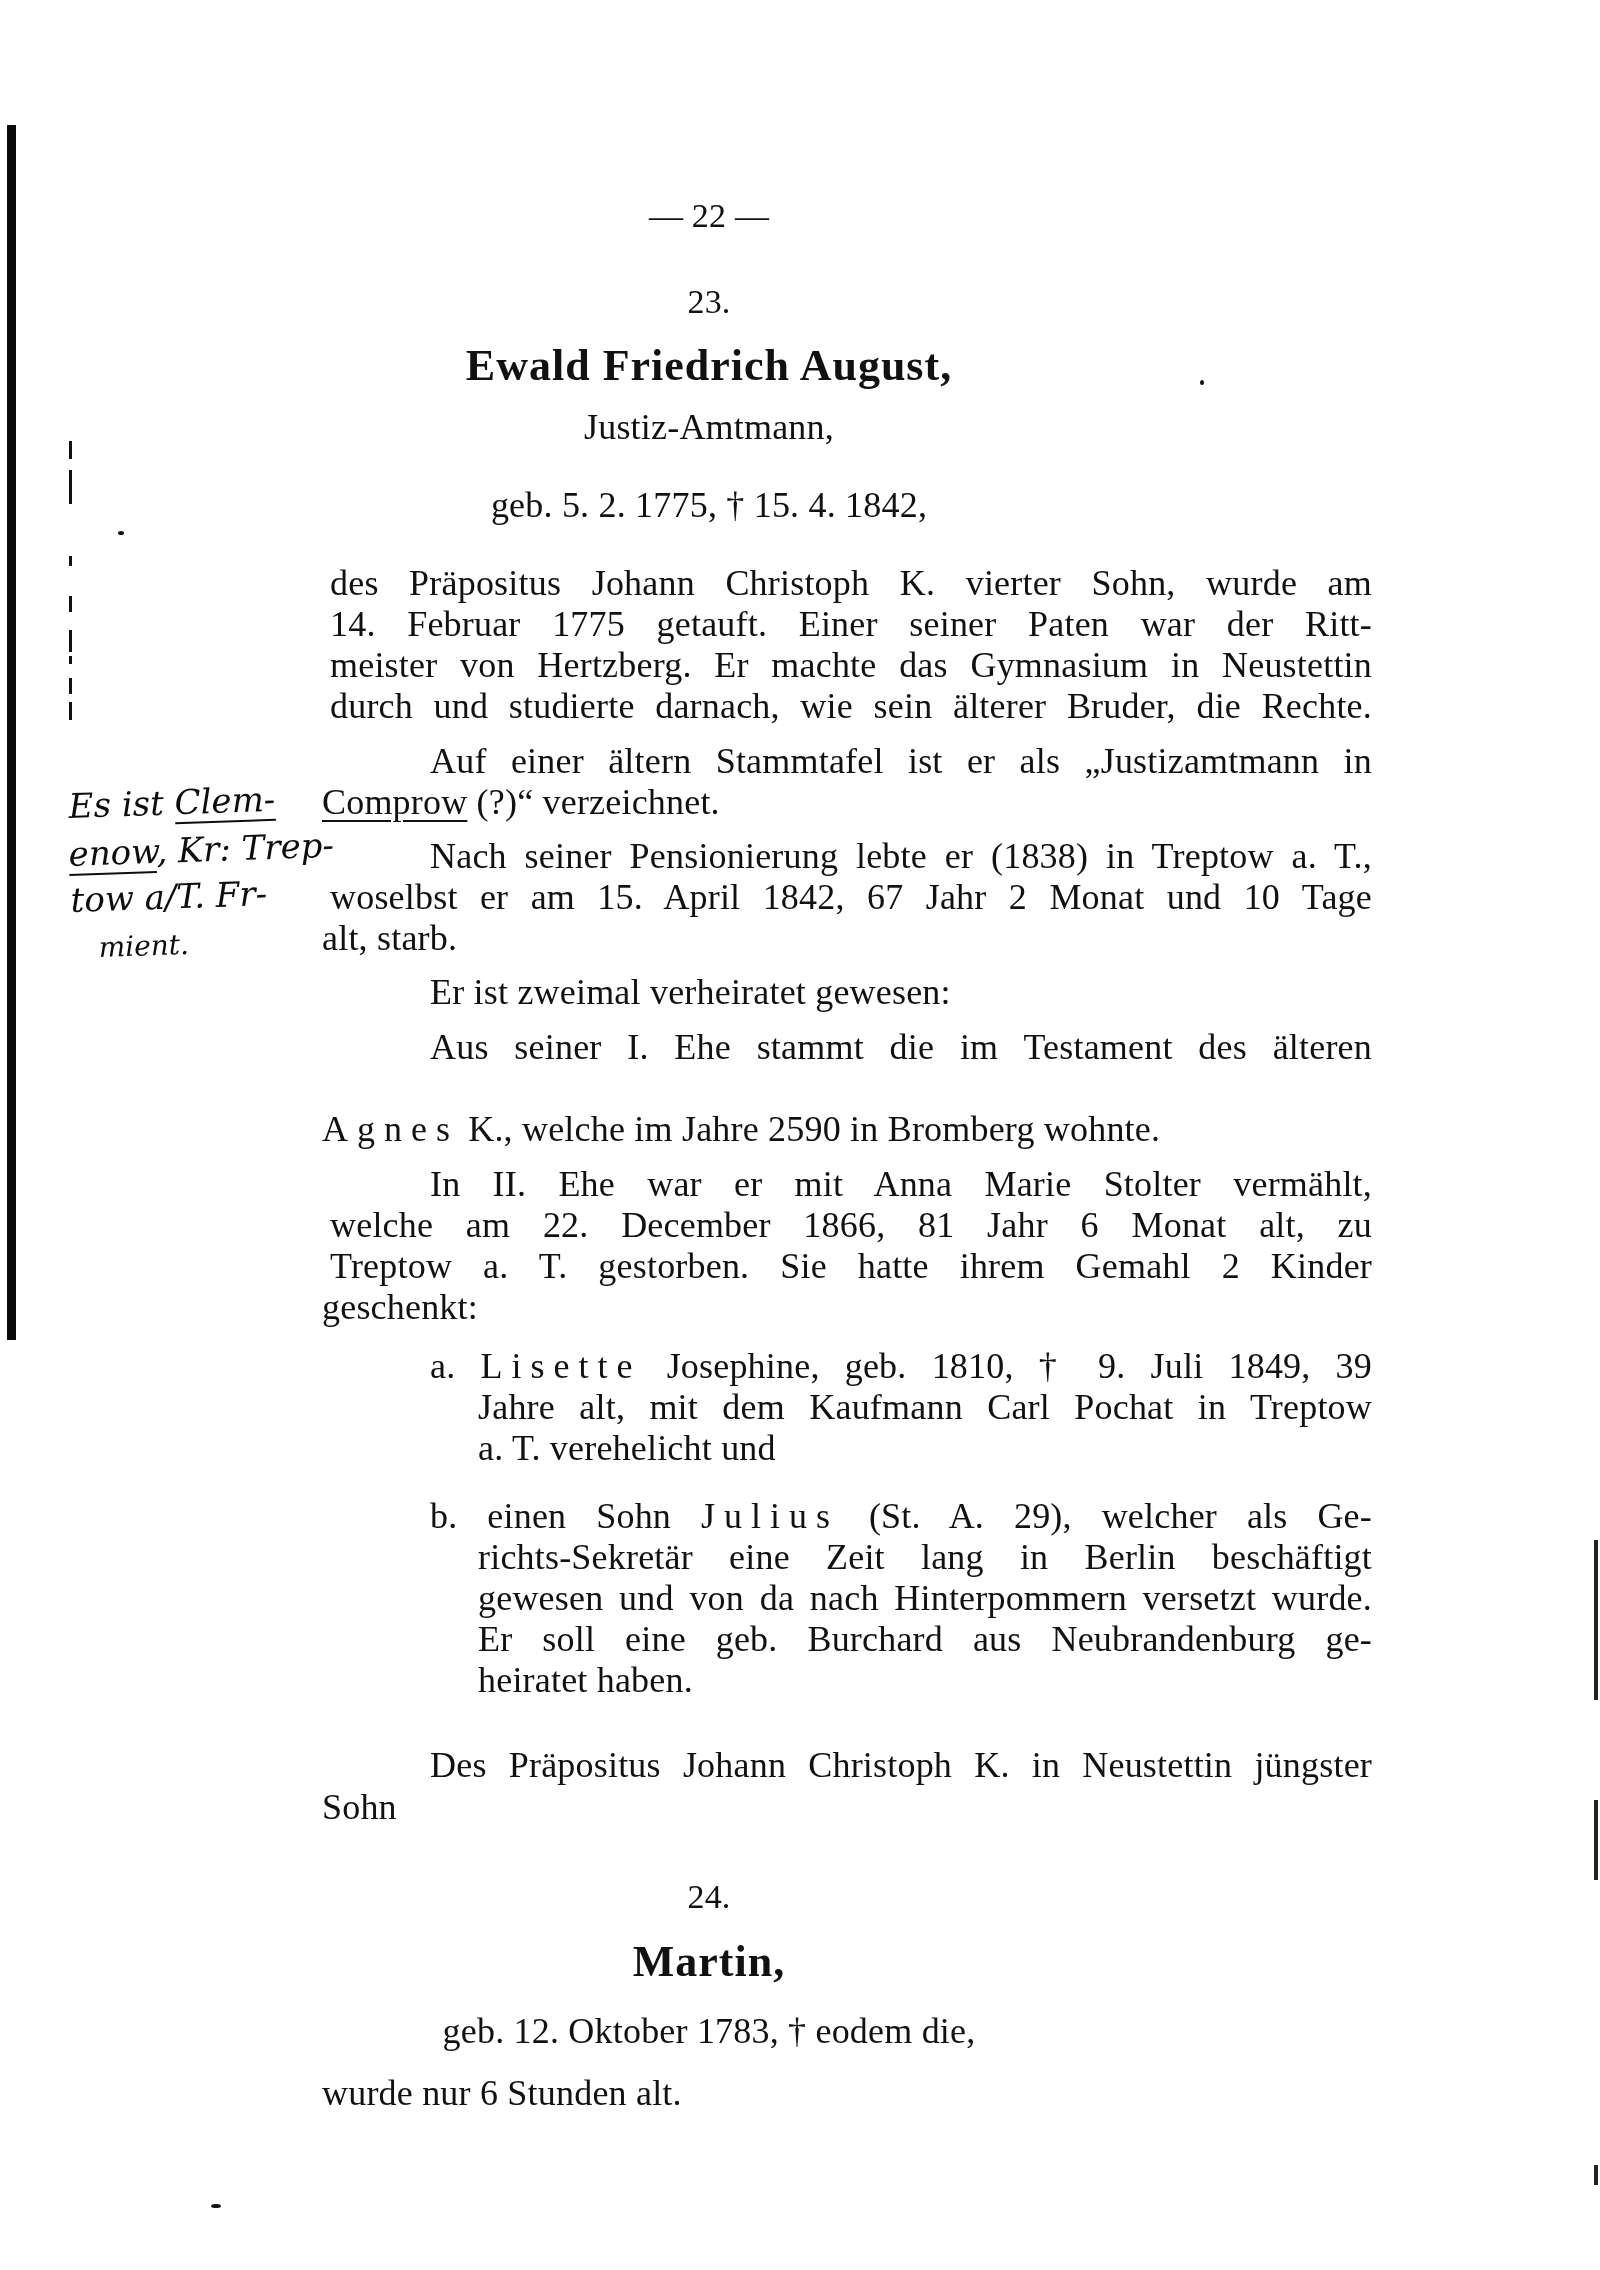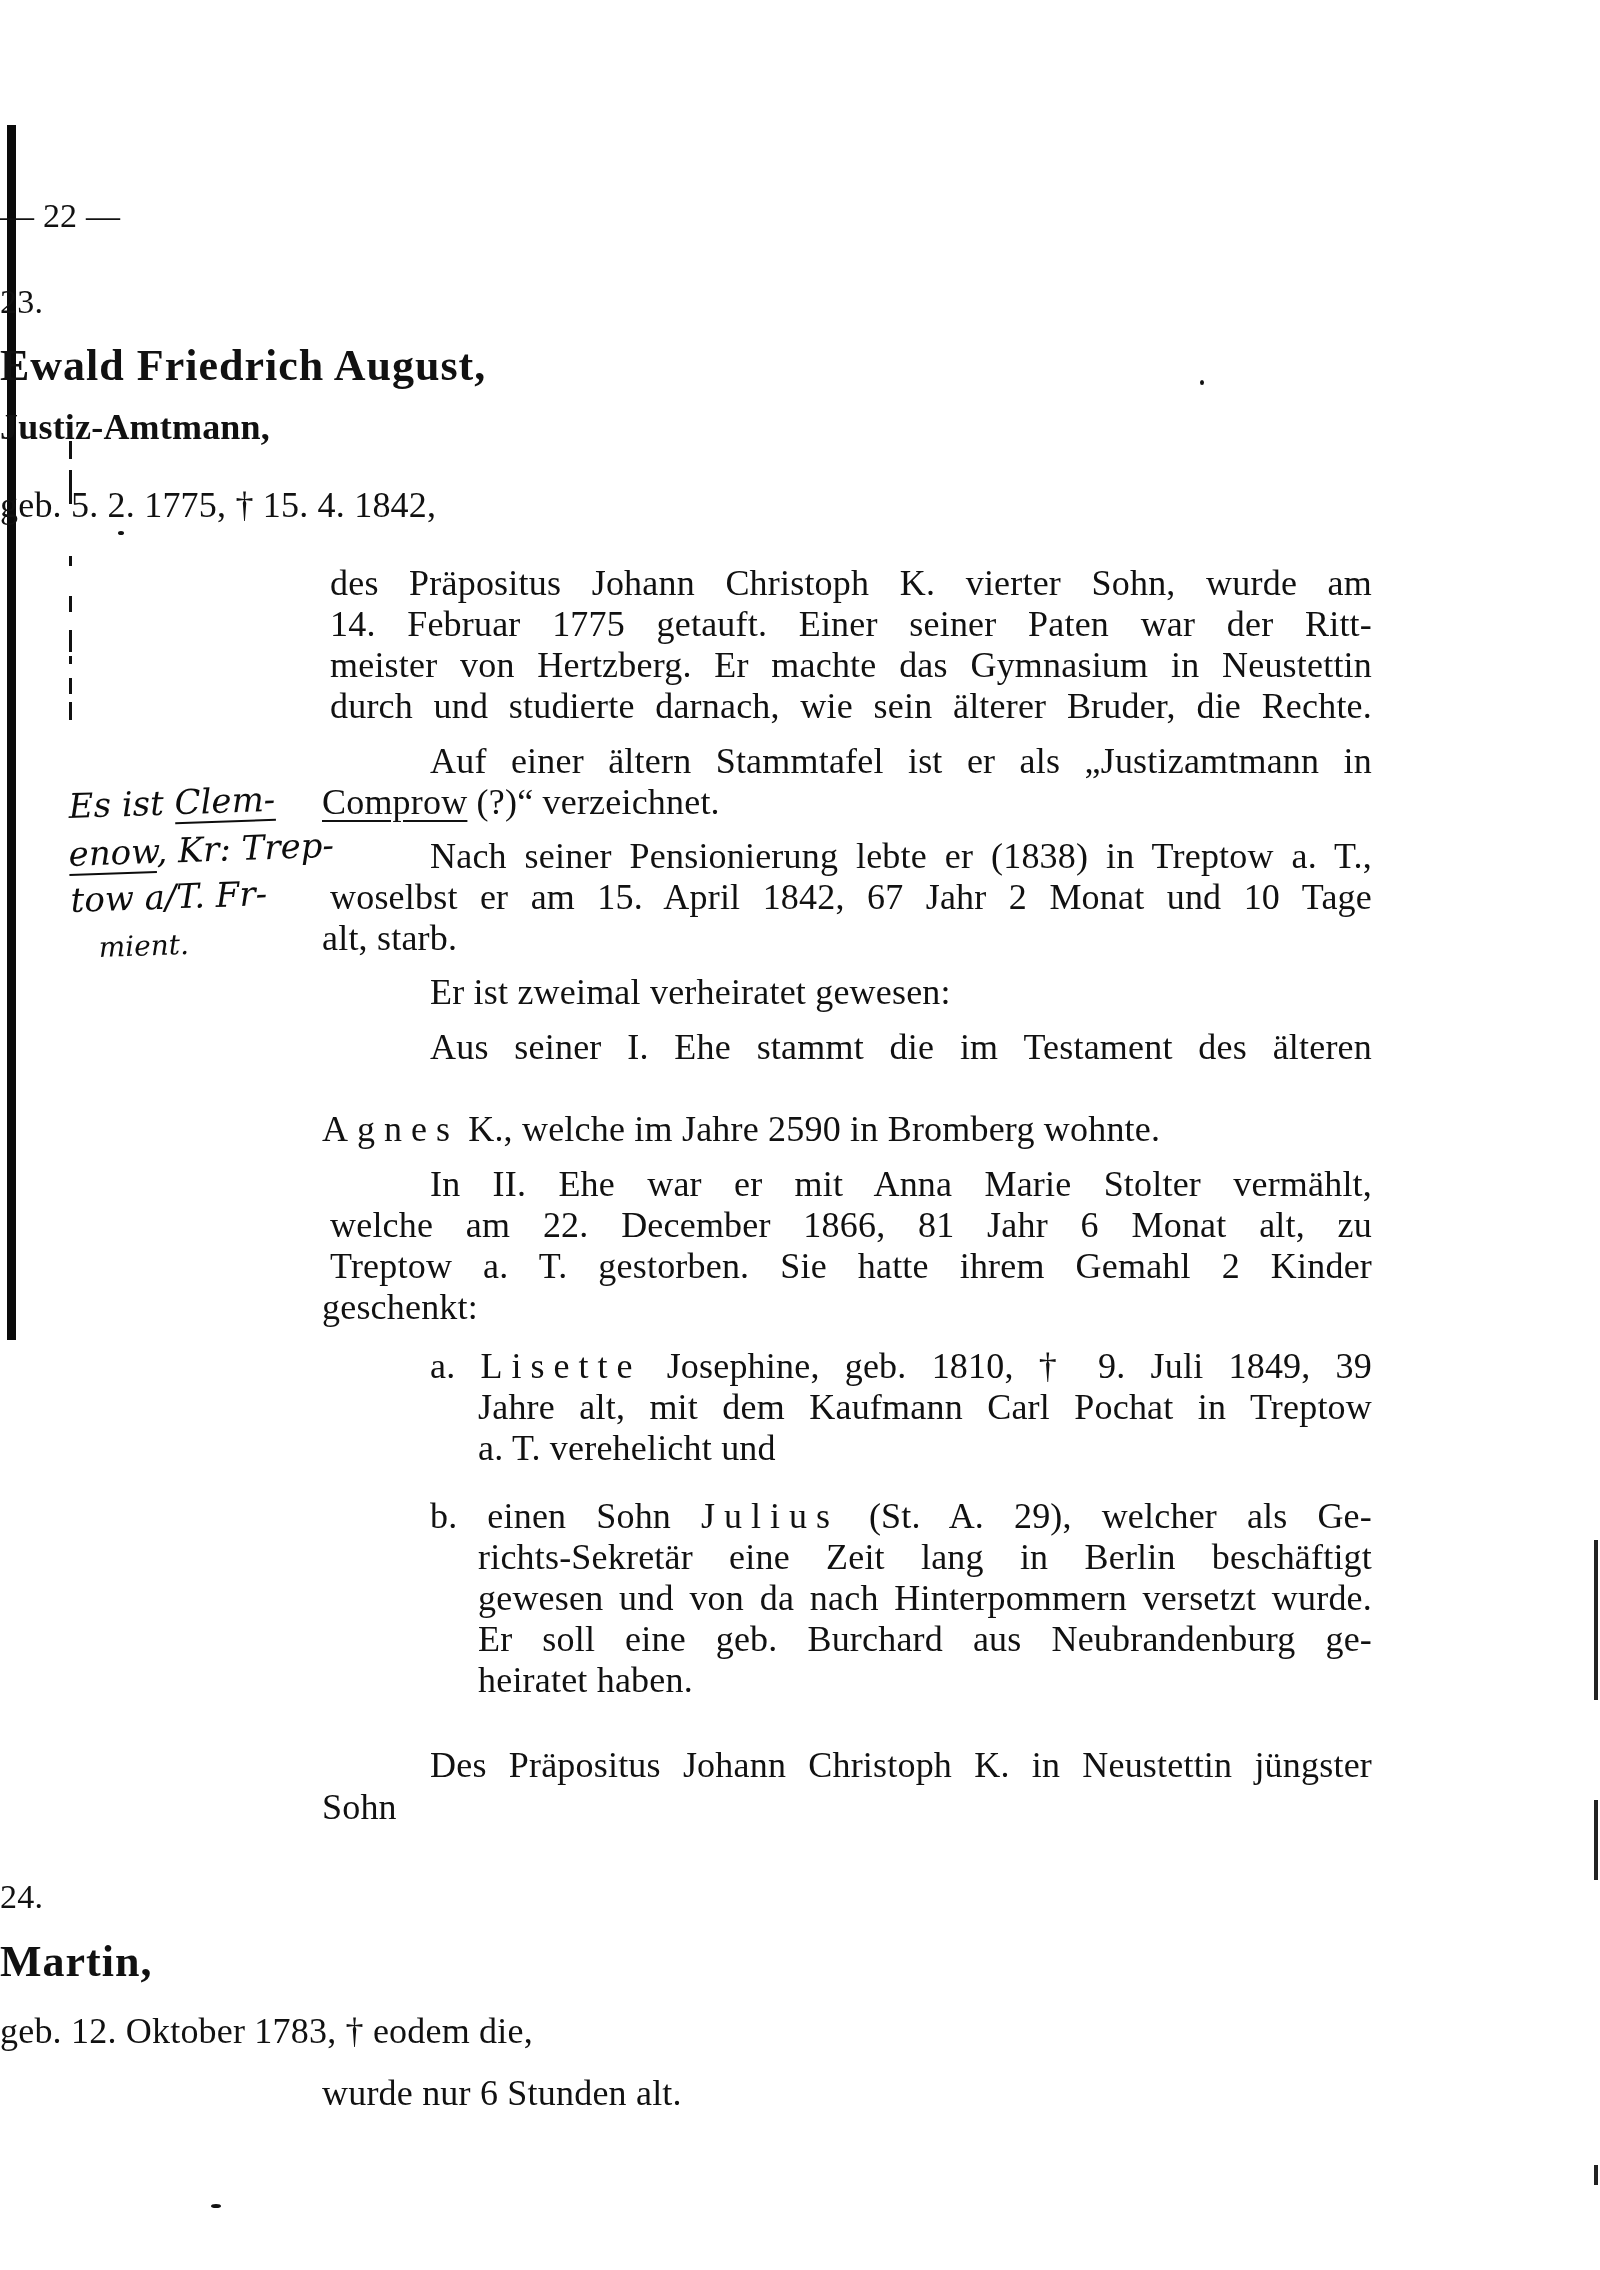--- a/index.html
+++ b/index.html
@@ -65,34 +65,34 @@
     text-align-last: justify;
     white-space: normal;
   }
   .lastline {
     left: 322px;
     text-align-last: left;
   }
   .indent { left: 430px; }
   .center {
     left: 0; width: 1418px;
-    text-align: left;
+    text-align: center;
   }
   .h-number {
     font-size: 34px;
     font-weight: normal;
   }
   .h-name {
     font-size: 44px;
     font-weight: bold;
     letter-spacing: 1px;
   }
   .h-title {
     font-size: 36px;
-    font-weight: bold;
+    font-weight: normal;
   }
   .h-dates {
     font-size: 36px;
   }
   .spaced { letter-spacing: 9px; }
   .underline {
     text-decoration: underline;
     text-underline-offset: 6px;
     text-decoration-thickness: 2px;
   }

